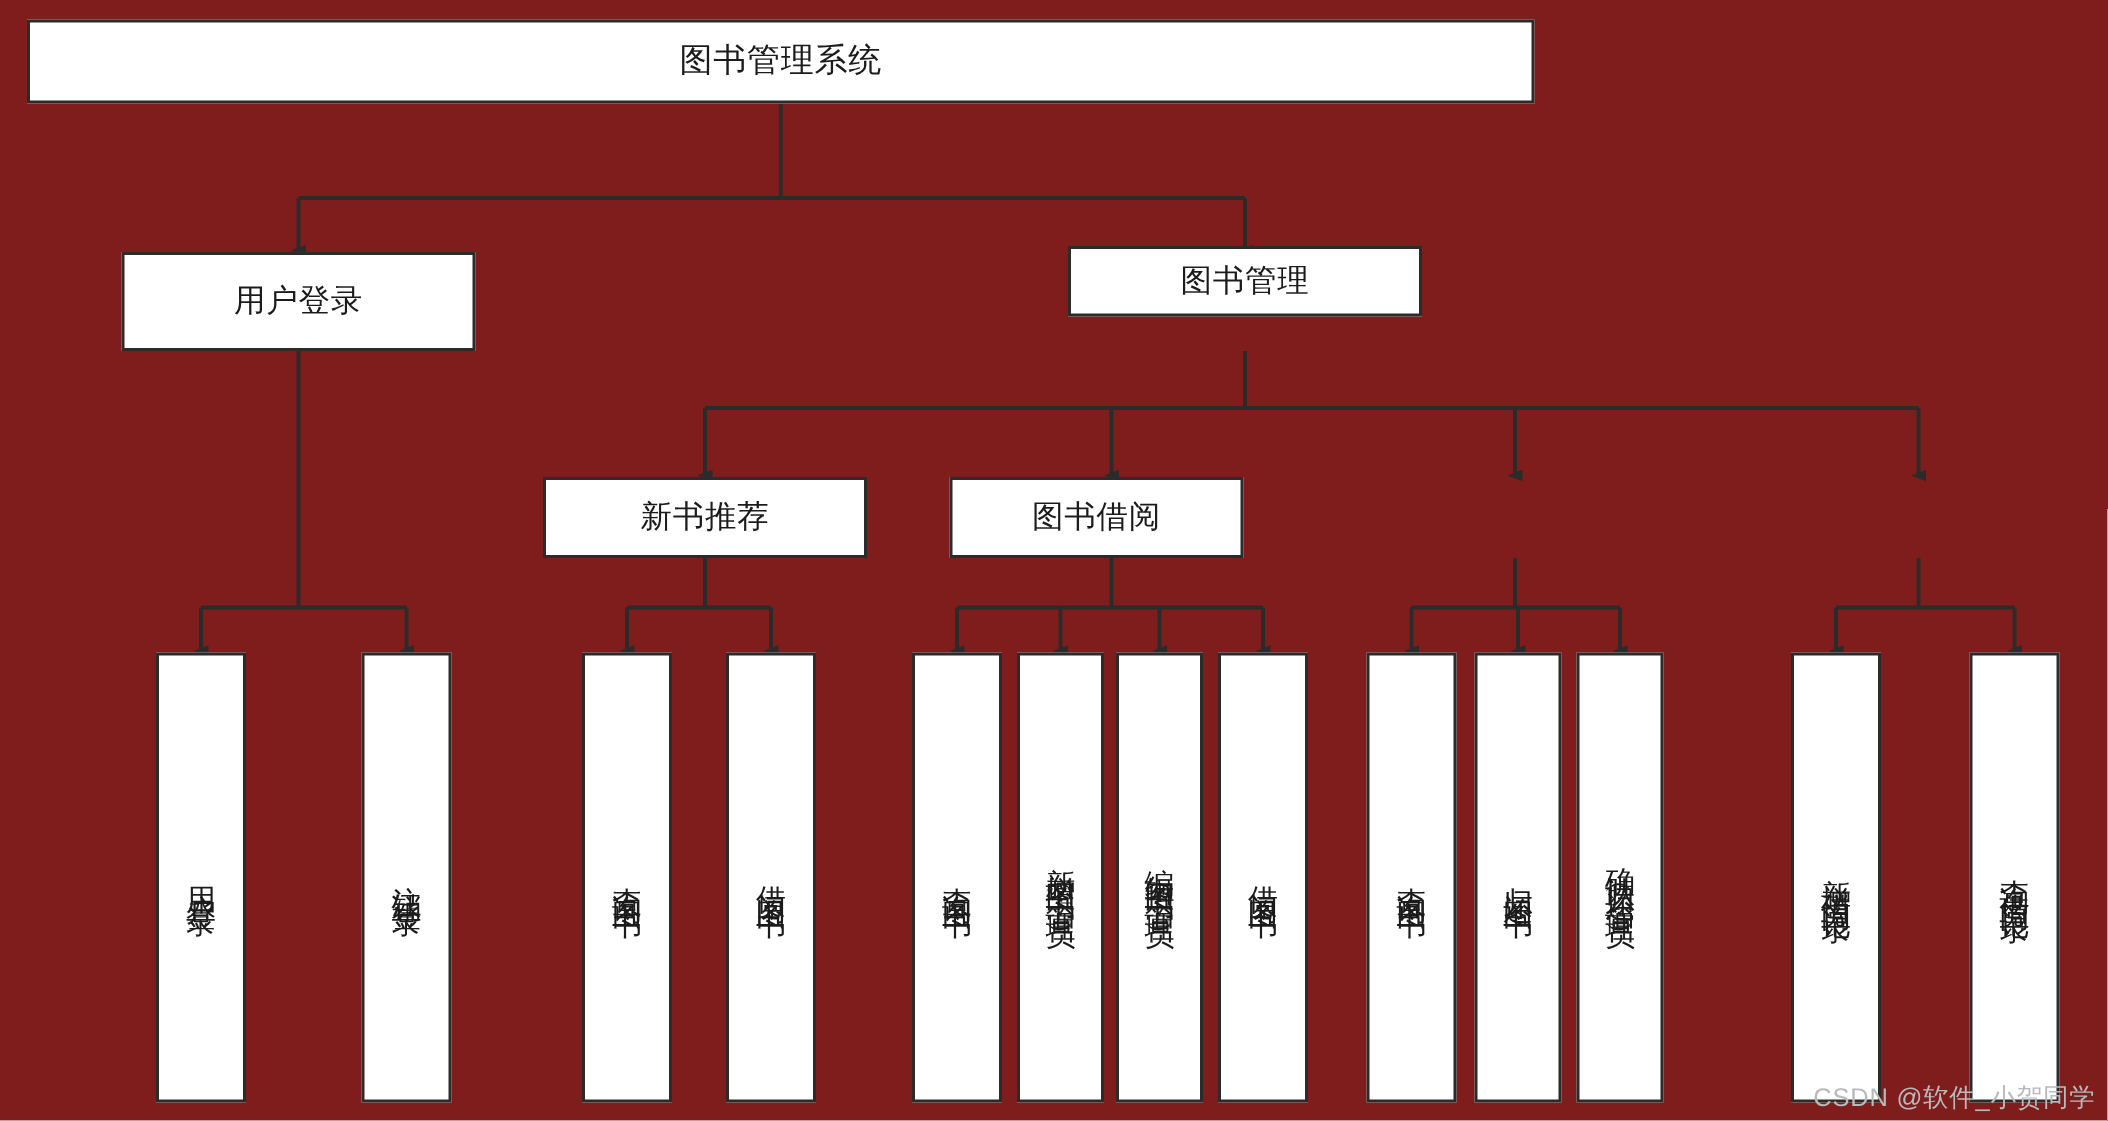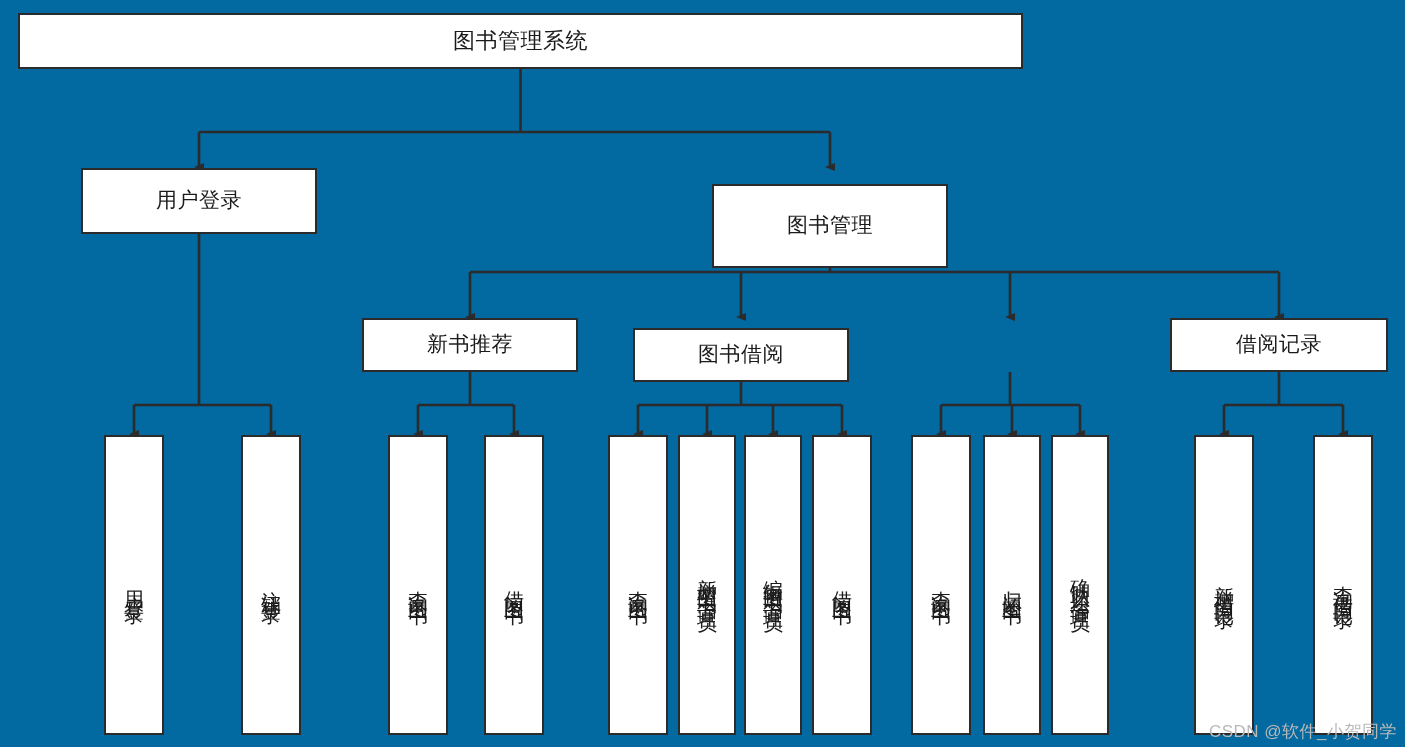--- a/index.html
+++ b/index.html
@@ -8,21 +8,21 @@
     padding: 0;
     background: #ffffff;
   }
   body {
     font-family: "DejaVu Sans", "Liberation Sans", sans-serif;
   }
   #diagram-root {
     position: relative;
     width: 1405px;
     height: 747px;
-    background: #0369a1;
+    background: #7f1d1d;
     overflow: hidden;
   }
   #diagram-svg {
     position: absolute;
     left: 0;
     top: 0;
     width: 1405px;
     height: 747px;
   }
   .node {
@@ -119,32 +119,29 @@
       </g>
   </svg>
 
   <div class="node node-h node-root" style="left: 18px; top: 13px; width: 1005px; height: 56px;">
     <span>图书管理系统</span>
   </div>
 
   <div class="node node-h" style="left: 81px; top: 168px; width: 236px; height: 66px;">
     <span>用户登录</span>
   </div>
-  <div class="node node-h" style="left: 712px; top: 184px; width: 236px; height: 84px;">
+  <div class="node node-h" style="left: 712px; top: 164px; width: 236px; height: 47px;">
     <span>图书管理</span>
   </div>
 
   <div class="node node-h" style="left: 362px; top: 318px; width: 216px; height: 54px;">
     <span>新书推荐</span>
   </div>
-  <div class="node node-h" style="left: 633px; top: 328px; width: 216px; height: 54px;">
+  <div class="node node-h" style="left: 633px; top: 318px; width: 196px; height: 54px;">
     <span>图书借阅</span>
-  </div>
-  <div class="node node-h" style="left: 1170px; top: 318px; width: 218px; height: 54px;">
-    <span>借阅记录</span>
   </div>
 
   <div class="node node-v" style="left: 104px; top: 435px; width: 60px; height: 300px;">
     <span class="leaf-inner">用户登录</span>
   </div>
   <div class="node node-v" style="left: 241px; top: 435px; width: 60px; height: 300px;">
     <span class="leaf-inner">注销登录</span>
   </div>
   <div class="node node-v" style="left: 388px; top: 435px; width: 60px; height: 300px;">
     <span class="leaf-inner">查询图书</span>

